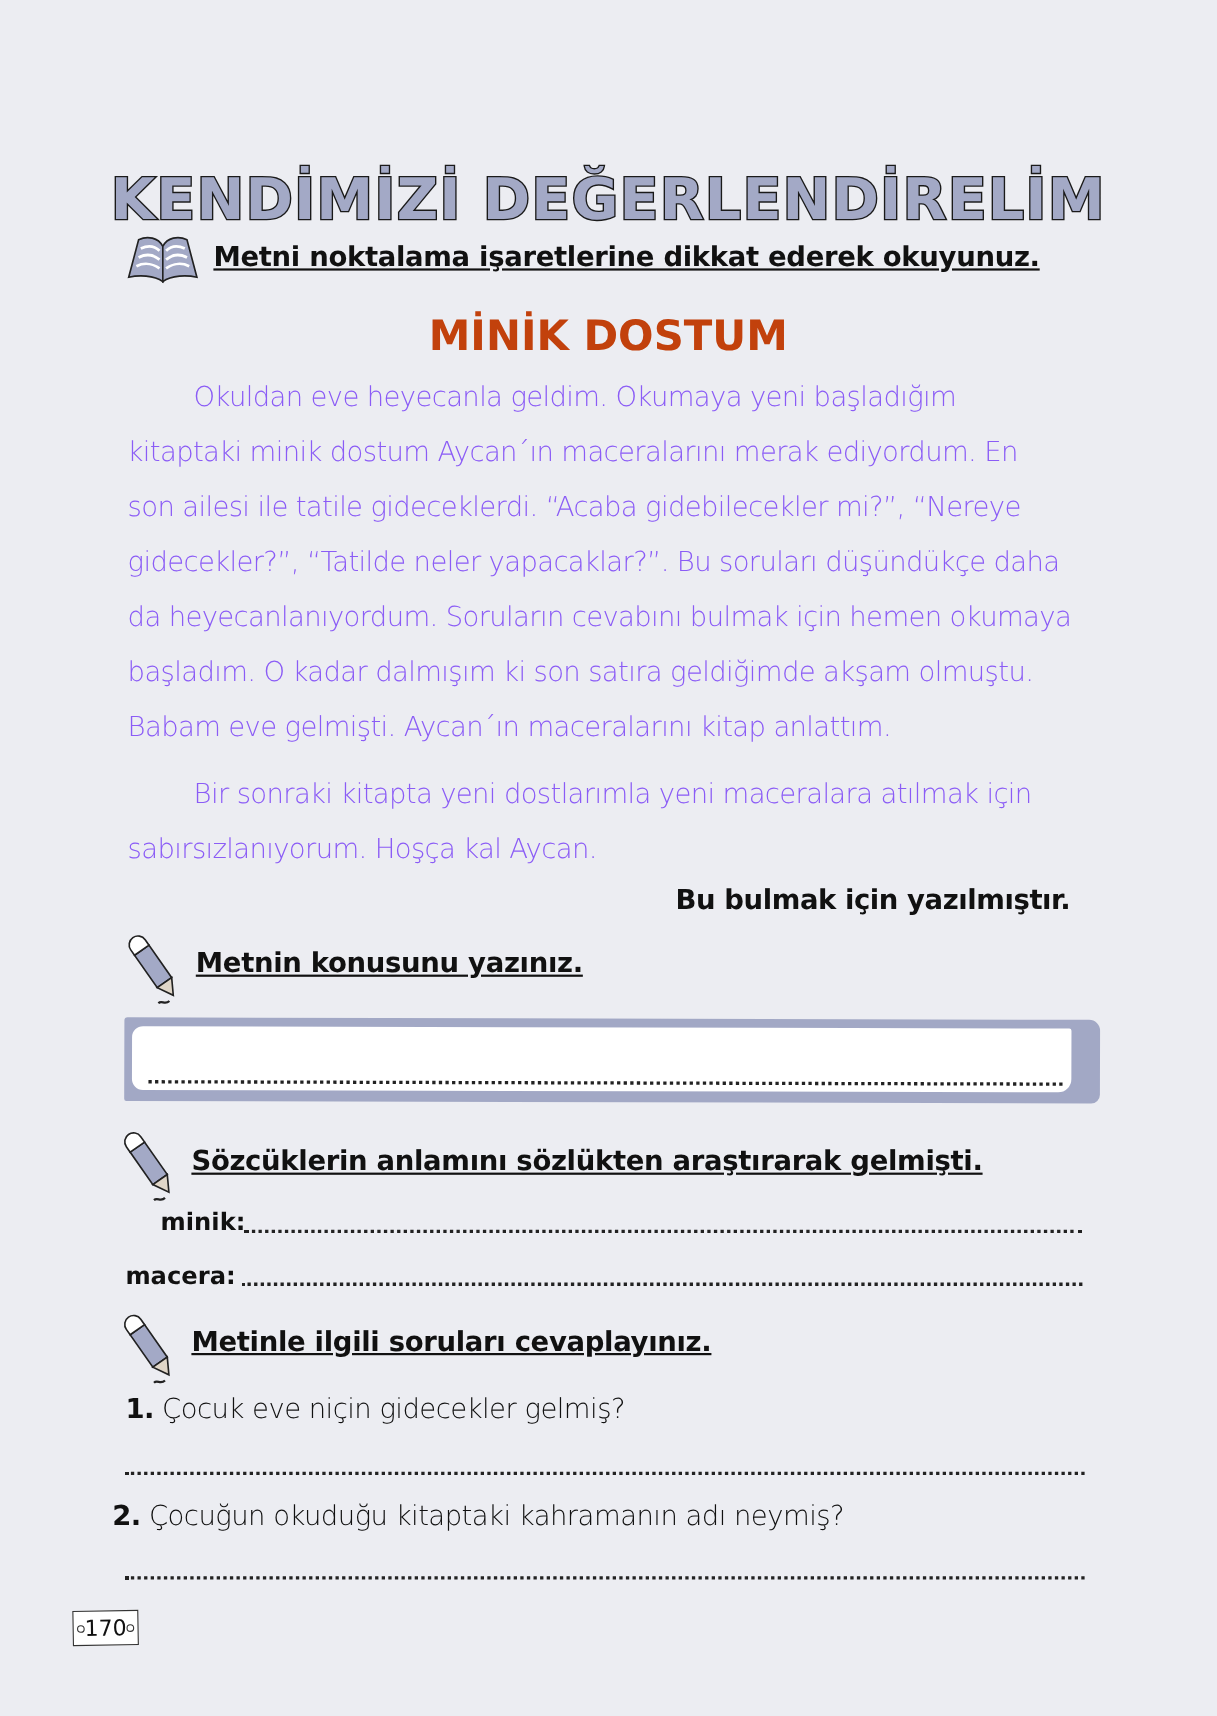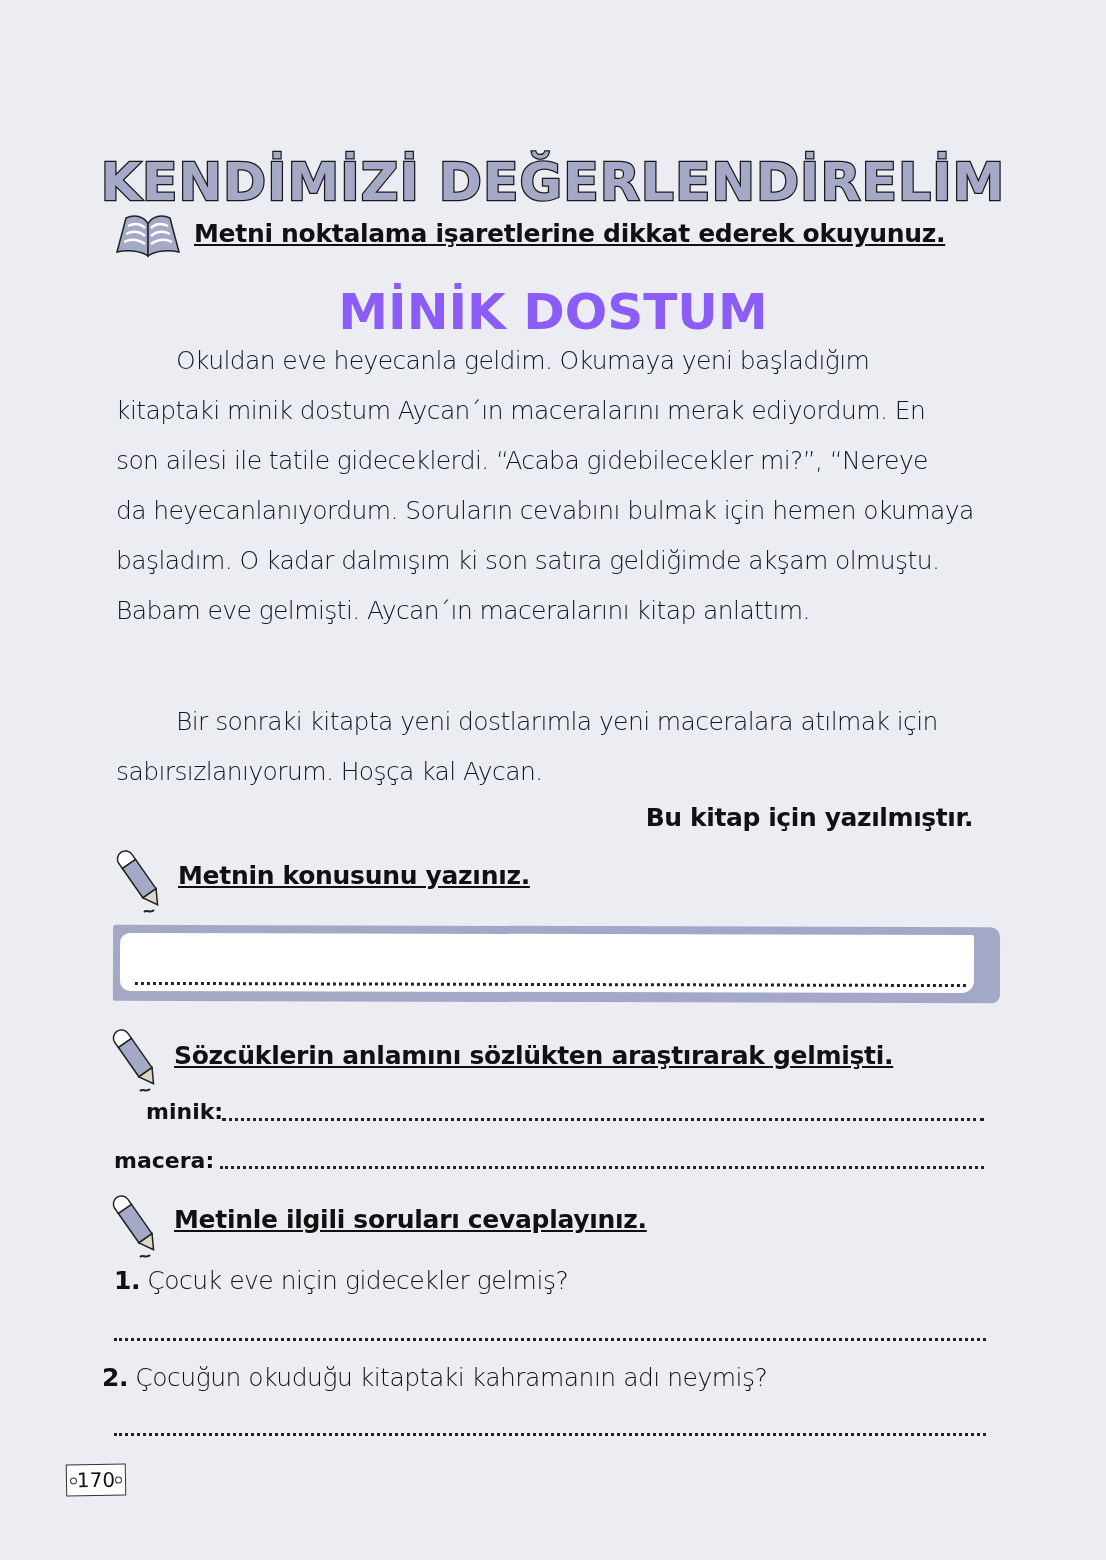--- a/index.html
+++ b/index.html
@@ -8,26 +8,26 @@
     font-family:"DejaVu Sans", sans-serif; color:#111;
   }
   .abs { position:absolute; }
   .title {
     left:0; width:1106px; top:108px; text-align:center;
     font-family:"DejaVu Sans", sans-serif; font-weight:bold; font-size:52px; letter-spacing:1px;
     color:#a3a9c6; -webkit-text-stroke:2.5px #1a1a1a; paint-order:stroke fill;margin-top:44px;
   }
   .instr { font-size:25px; font-weight:bold; letter-spacing:-0.3px;text-decoration:underline; }
   .story-title {
-    left:0; width:1106px; top:283px; text-align:center; color:#8b5cf6;
-    font-family:"DejaVu Sans", sans-serif; font-weight:bold; font-size:50px;
+    left:0; width:1106px; top:283px; text-align:center; color:#c2410c;
+    font-family:"DejaVu Sans", sans-serif; font-weight:bold; font-size:38px;
   }
   .para {
     left:116px; width:870px; font-size:25px; line-height:50px; font-weight:300;
-    font-family:"DejaVu Sans", sans-serif; letter-spacing:-0.6px; color:#0f172a;
+    font-family:"DejaVu Sans", sans-serif; letter-spacing:-0.6px; color:#8b5cf6;
   }
   .para .line { white-space:nowrap; display:block; }
   .indent { padding-left:60px; }
   .sig { right:133px; top:803px; font-size:25px; font-weight:bold; letter-spacing:-0.4px; }
   .answer-box {
     left:113px; top:926px; width:887px; height:76px; background:#a2a8c5;
     border-radius:3px 10px 8px 2px; transform:rotate(0.15deg);
   }
   .answer-inner {
     position:absolute; left:7px; top:8px; right:26px; bottom:10px; background:#fff;
@@ -58,29 +58,30 @@
   <path d="M54 16 C48 13 42 13 37 18 M56 24 C50 21 43 21 37 26 M58 32 C52 29 44 29 37 34" stroke="#fff" stroke-width="2.5" fill="none"></path>
 </svg>
 <div class="abs instr" style="left:194px;top:219px">Metni noktalama işaretlerine dikkat ederek okuyunuz.</div>
 
 <div class="abs story-title">MİNİK DOSTUM</div>
 
 <div class="abs para" style="top:336px">
   <span class="line indent">Okuldan eve heyecanla geldim. Okumaya yeni başladığım</span>
   <span class="line">kitaptaki minik dostum Aycan´ın maceralarını merak ediyordum. En</span>
   <span class="line">son ailesi ile tatile gideceklerdi. “Acaba gidebilecekler mi?”, “Nereye</span>
+  <span class="line">gidecekler?”, “Tatilde neler yapacaklar?”. Bu soruları düşündükçe daha</span>
   <span class="line">da heyecanlanıyordum. Soruların cevabını bulmak için hemen okumaya</span>
   <span class="line">başladım. O kadar dalmışım ki son satıra geldiğimde akşam olmuştu.</span>
   <span class="line">Babam eve gelmişti. Aycan´ın maceralarını kitap anlattım.</span>
 </div>
 <div class="abs para" style="top:697px">
   <span class="line indent">Bir sonraki kitapta yeni dostlarımla yeni maceralara atılmak için</span>
   <span class="line">sabırsızlanıyorum. Hoşça kal Aycan.</span>
 </div>
-<div class="abs sig">Bu kitap için yazılmıştır.</div>
+<div class="abs sig">Bu bulmak için yazılmıştır.</div>
 
 <svg class="abs" style="left:116px;top:848px" width="48" height="70" viewBox="0 0 48 70">
   <g transform="rotate(-35 24 30)">
     <rect x="15" y="12" width="16" height="36" fill="#a3a9c6" stroke="#222" stroke-width="1.5"></rect>
     <path d="M15 12 L15 6 A8 8 0 0 1 31 6 L31 12 Z" fill="#fff" stroke="#222" stroke-width="1.5"></path>
     <path d="M15 48 L31 48 L23 62 Z" fill="#e0d6c8" stroke="#222" stroke-width="1.5"></path>
   </g>
   <path d="M28 64 C31 61 34 66 38 62" stroke="#222" stroke-width="2" fill="none"></path>
 </svg>
 <div class="abs instr" style="left:178px;top:861px">Metnin konusunu yazınız.</div>

